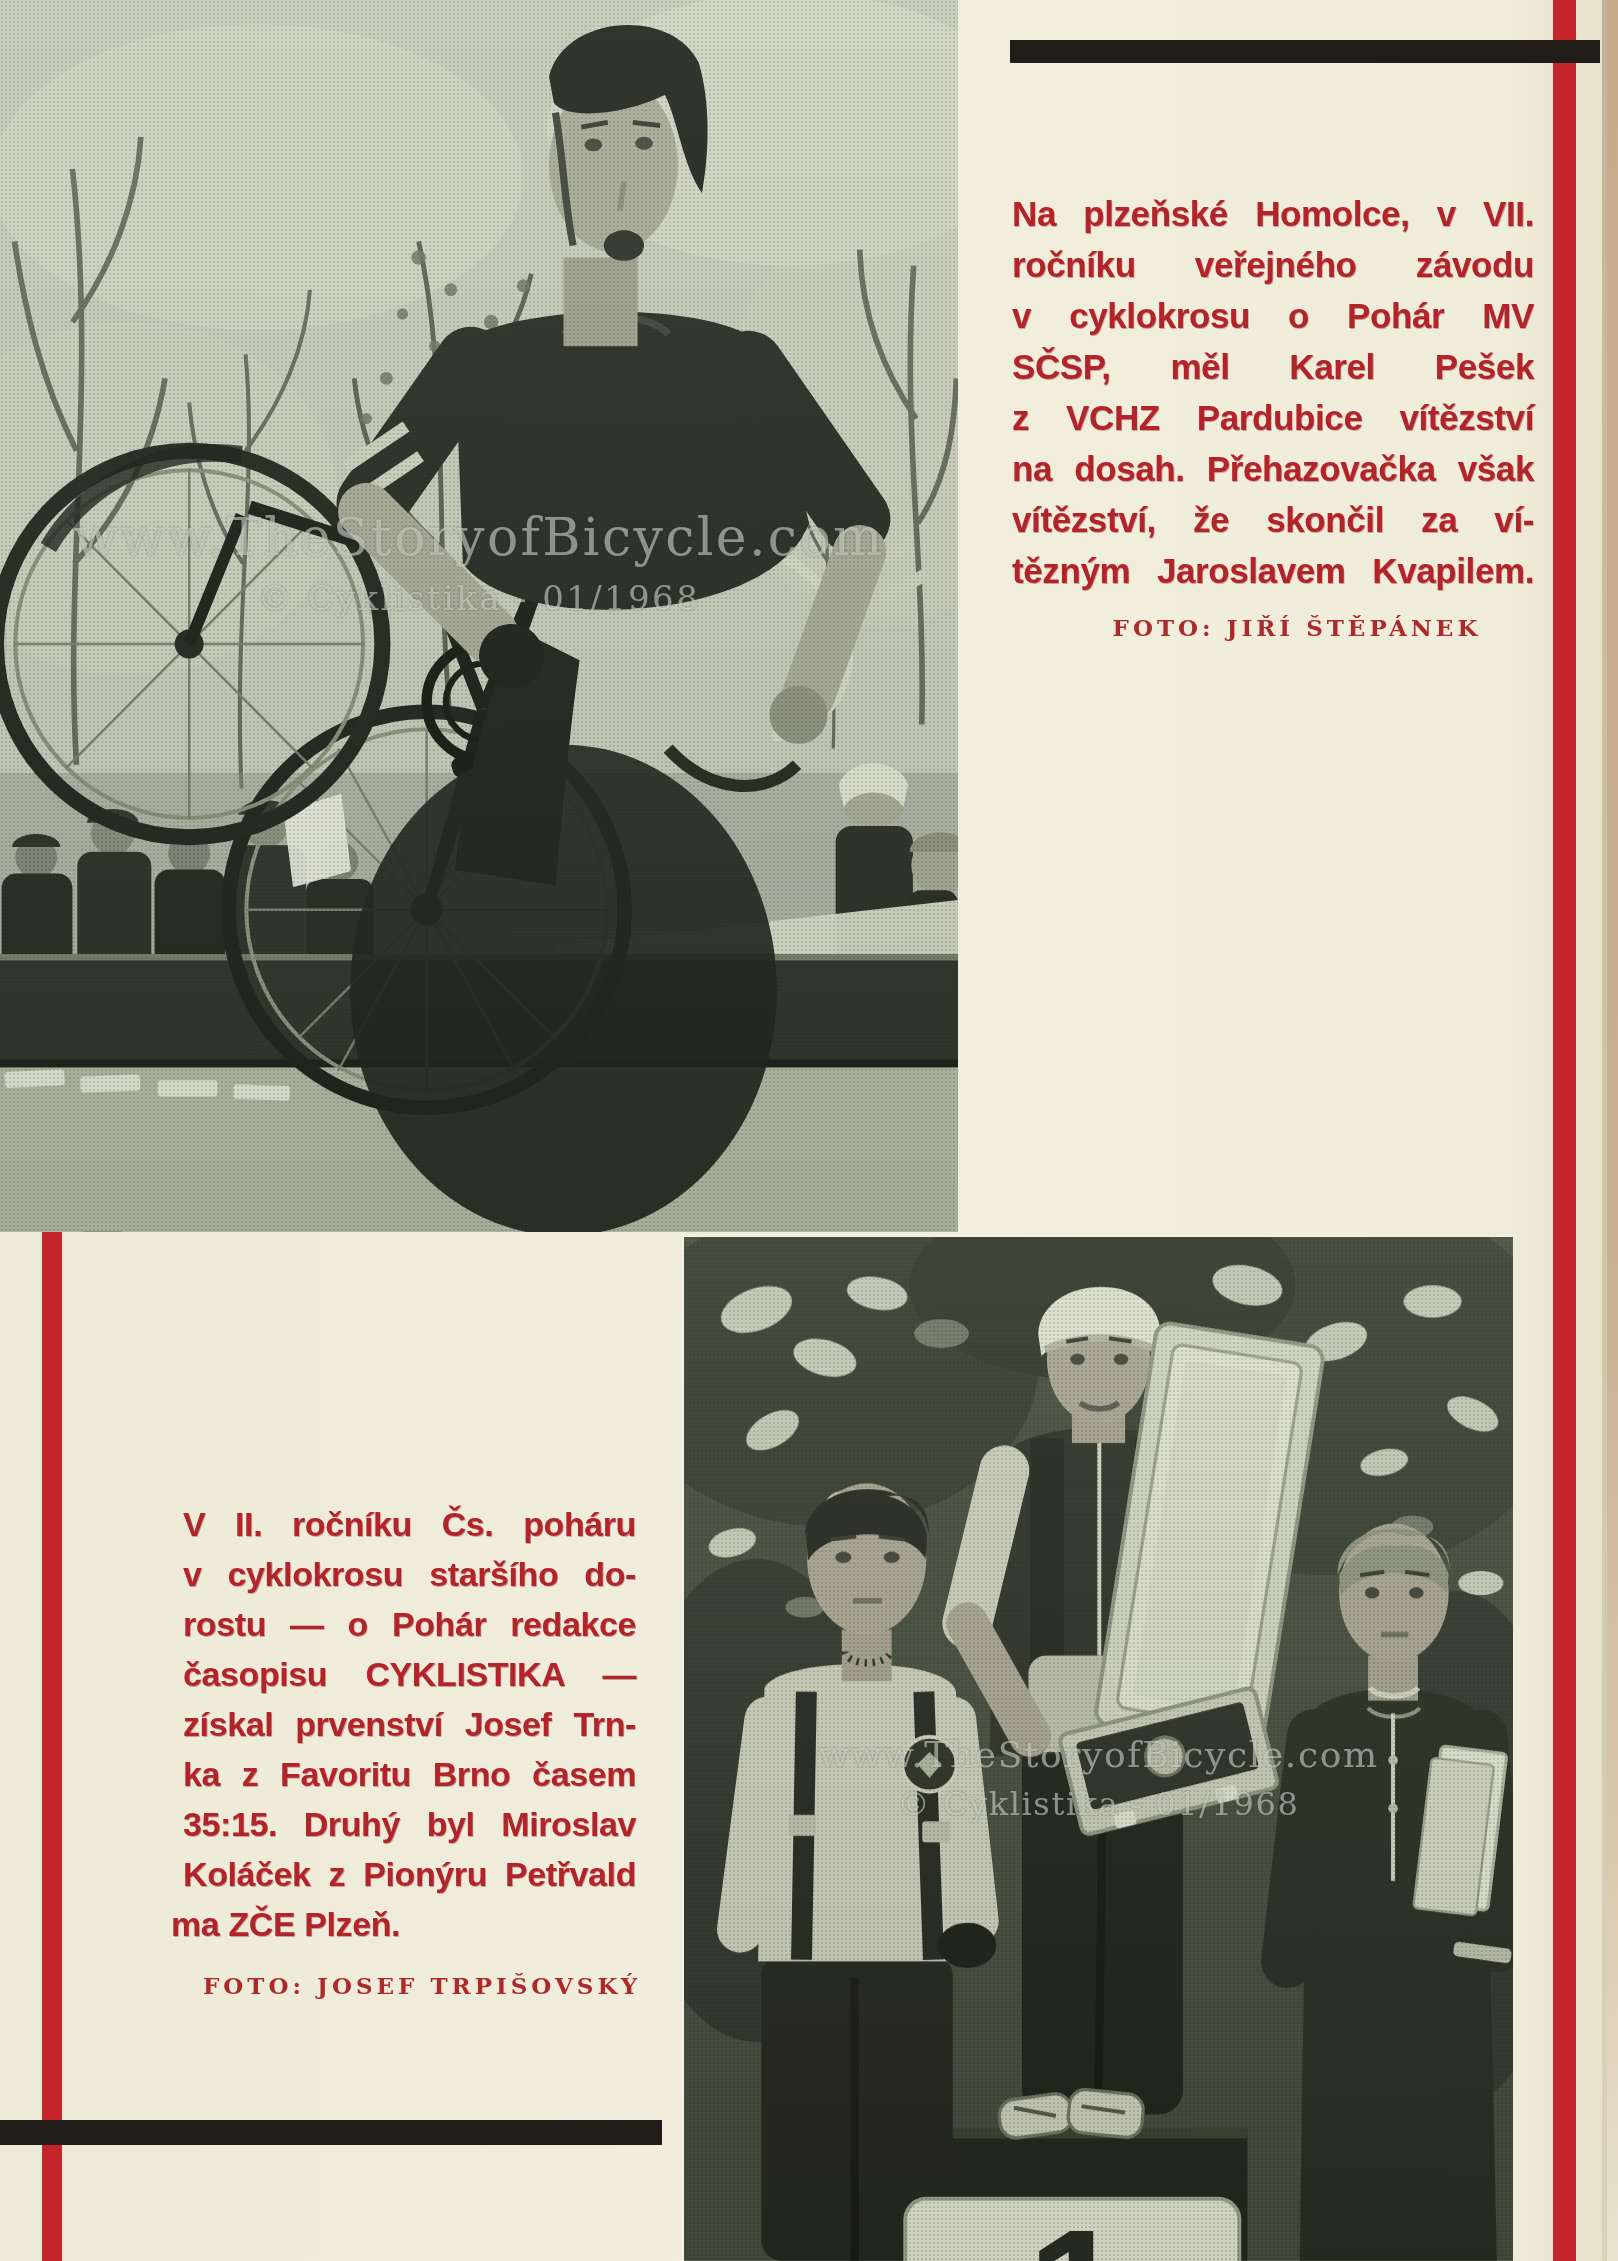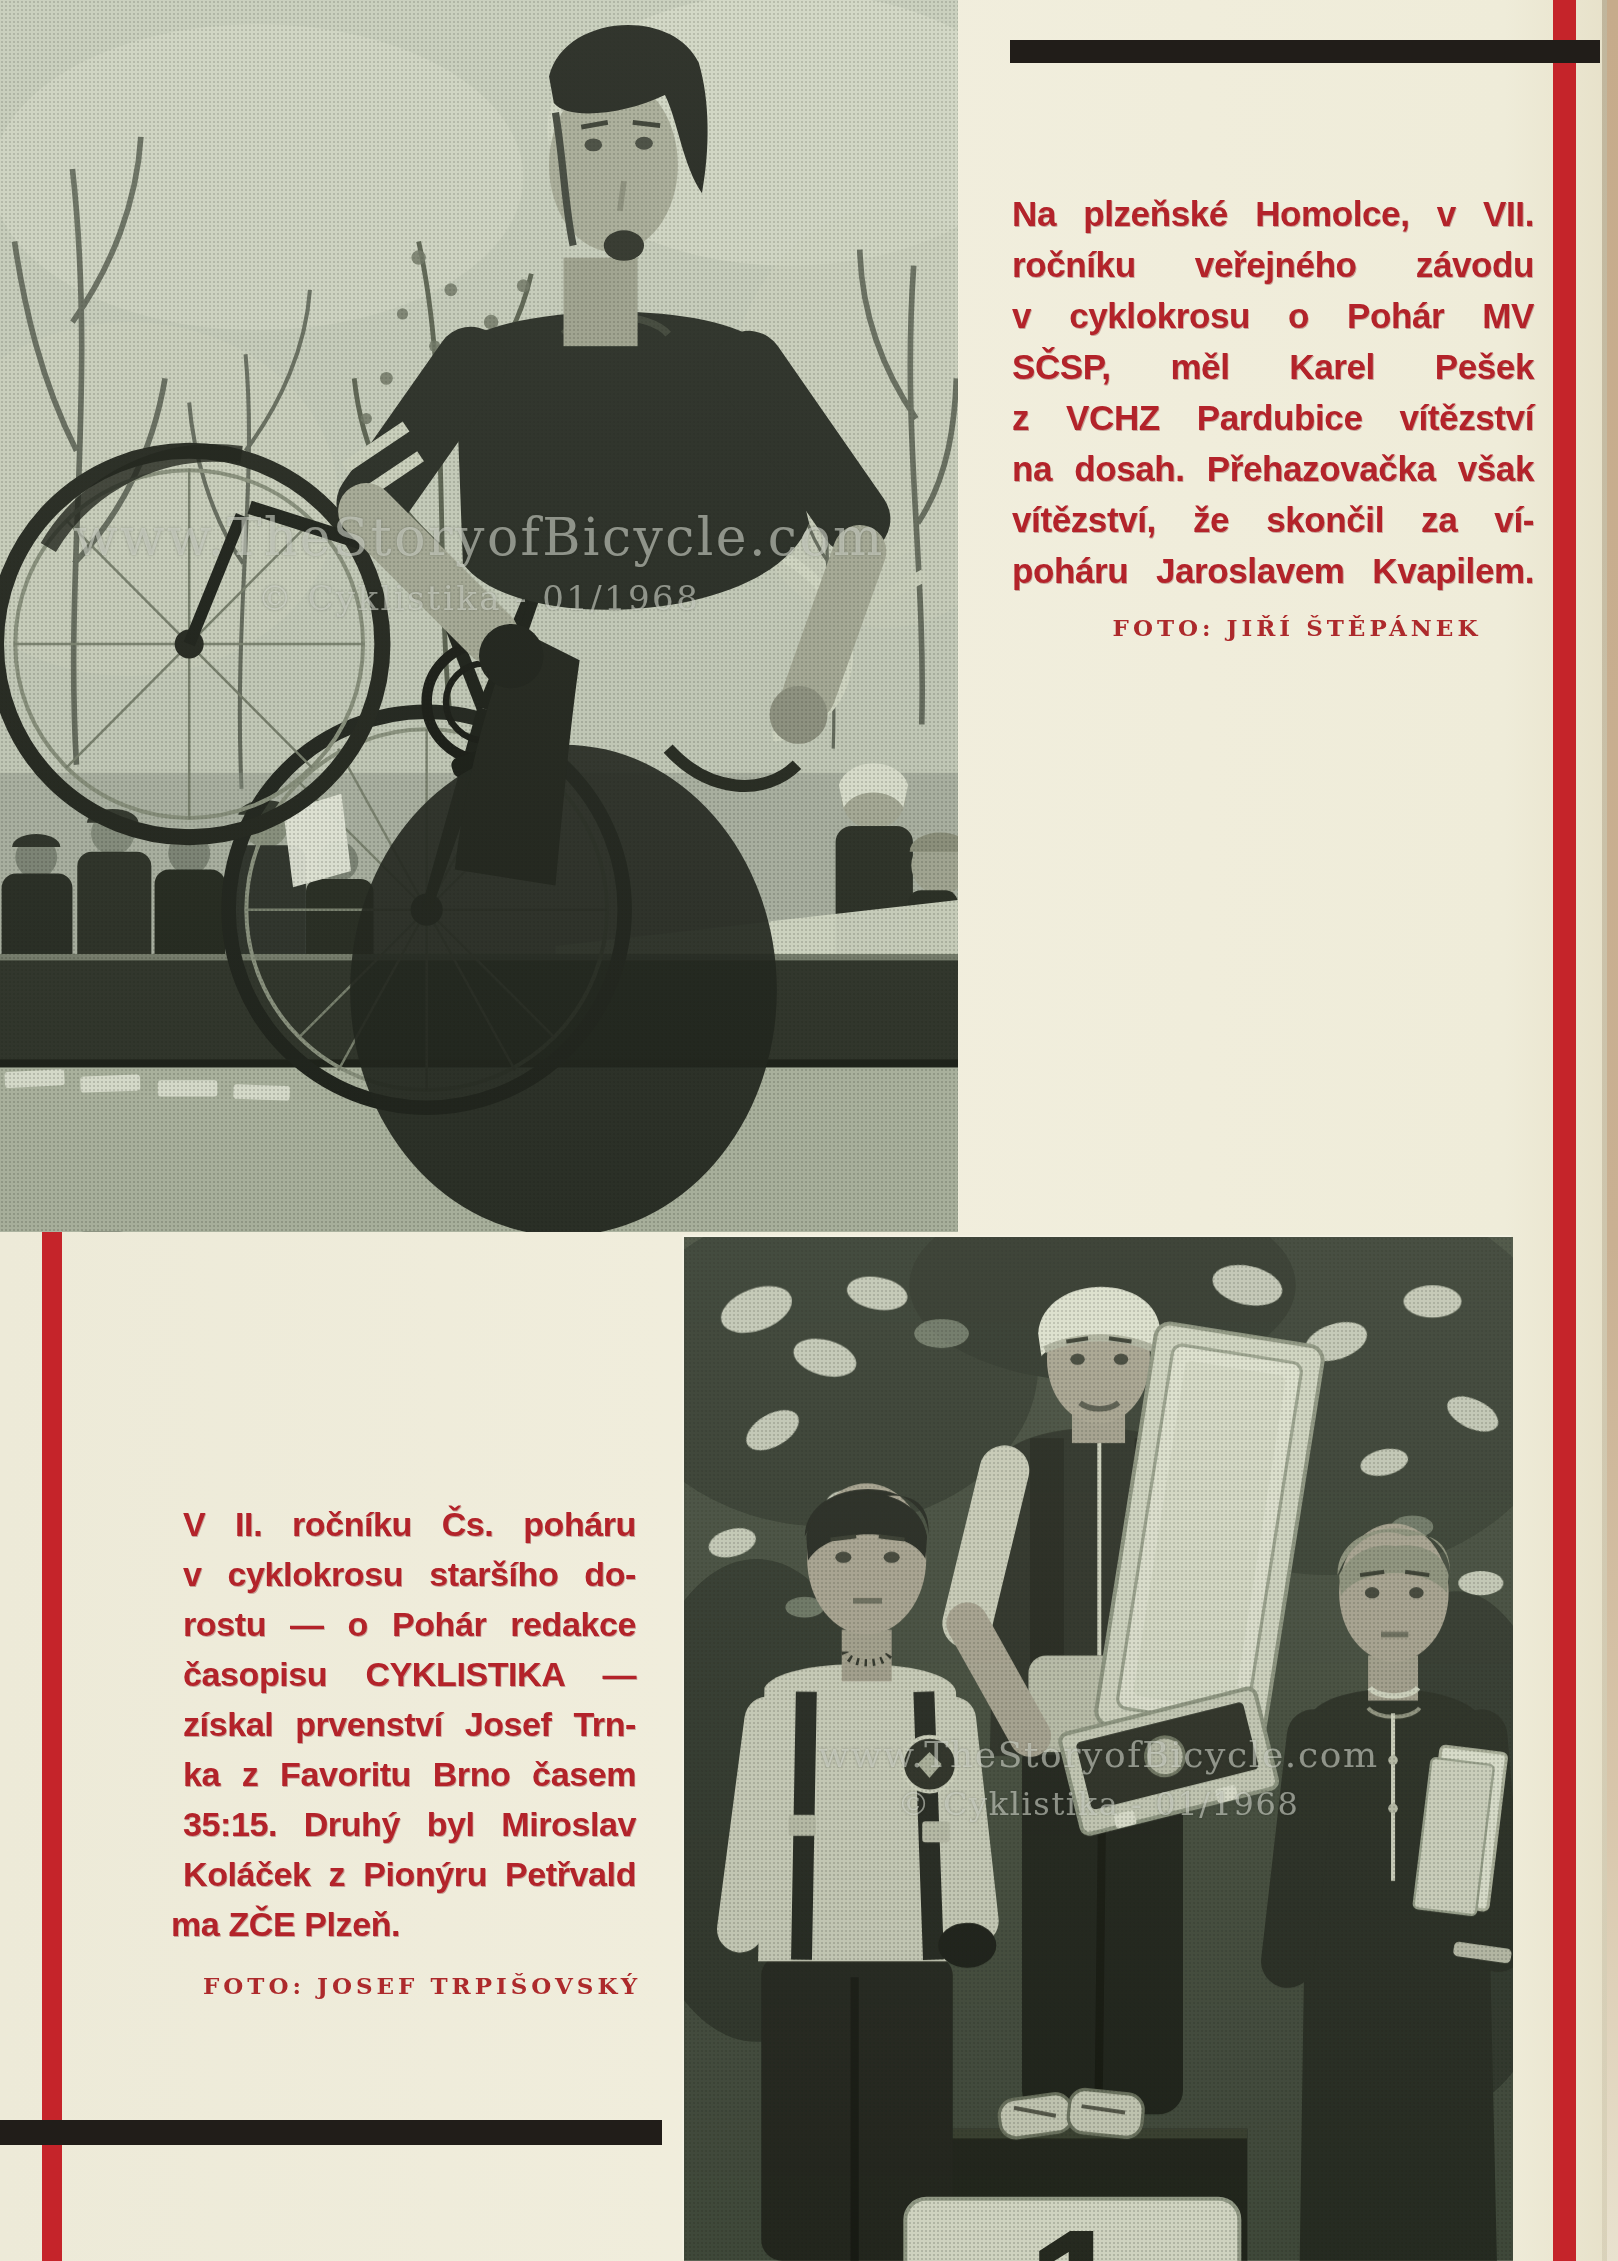--- a/index.html
+++ b/index.html
@@ -403,21 +403,21 @@
 
   <div class="article article-right">
     <div>
         <div class="jline">Na plzeňské Homolce, v VII.</div>
         <div class="jline">ročníku veřejného závodu</div>
         <div class="jline">v cyklokrosu o Pohár MV</div>
         <div class="jline">SČSP, měl Karel Pešek</div>
         <div class="jline">z VCHZ Pardubice vítězství</div>
         <div class="jline">na dosah. Přehazovačka však</div>
         <div class="jline">vítězství, že skončil za ví-</div>
-        <div class="jline">poháru Jaroslavem Kvapilem.</div>
+        <div class="jline">tězným Jaroslavem Kvapilem.</div>
       </div>
     <div class="credit">FOTO: JIŘÍ ŠTĚPÁNEK</div>
   </div>
 
   <div class="article article-left">
     <div>
         <div class="jline">V II. ročníku Čs. poháru</div>
         <div class="jline">v cyklokrosu staršího do-</div>
         <div class="jline">rostu — o Pohár redakce</div>
         <div class="jline">časopisu CYKLISTIKA —</div>

